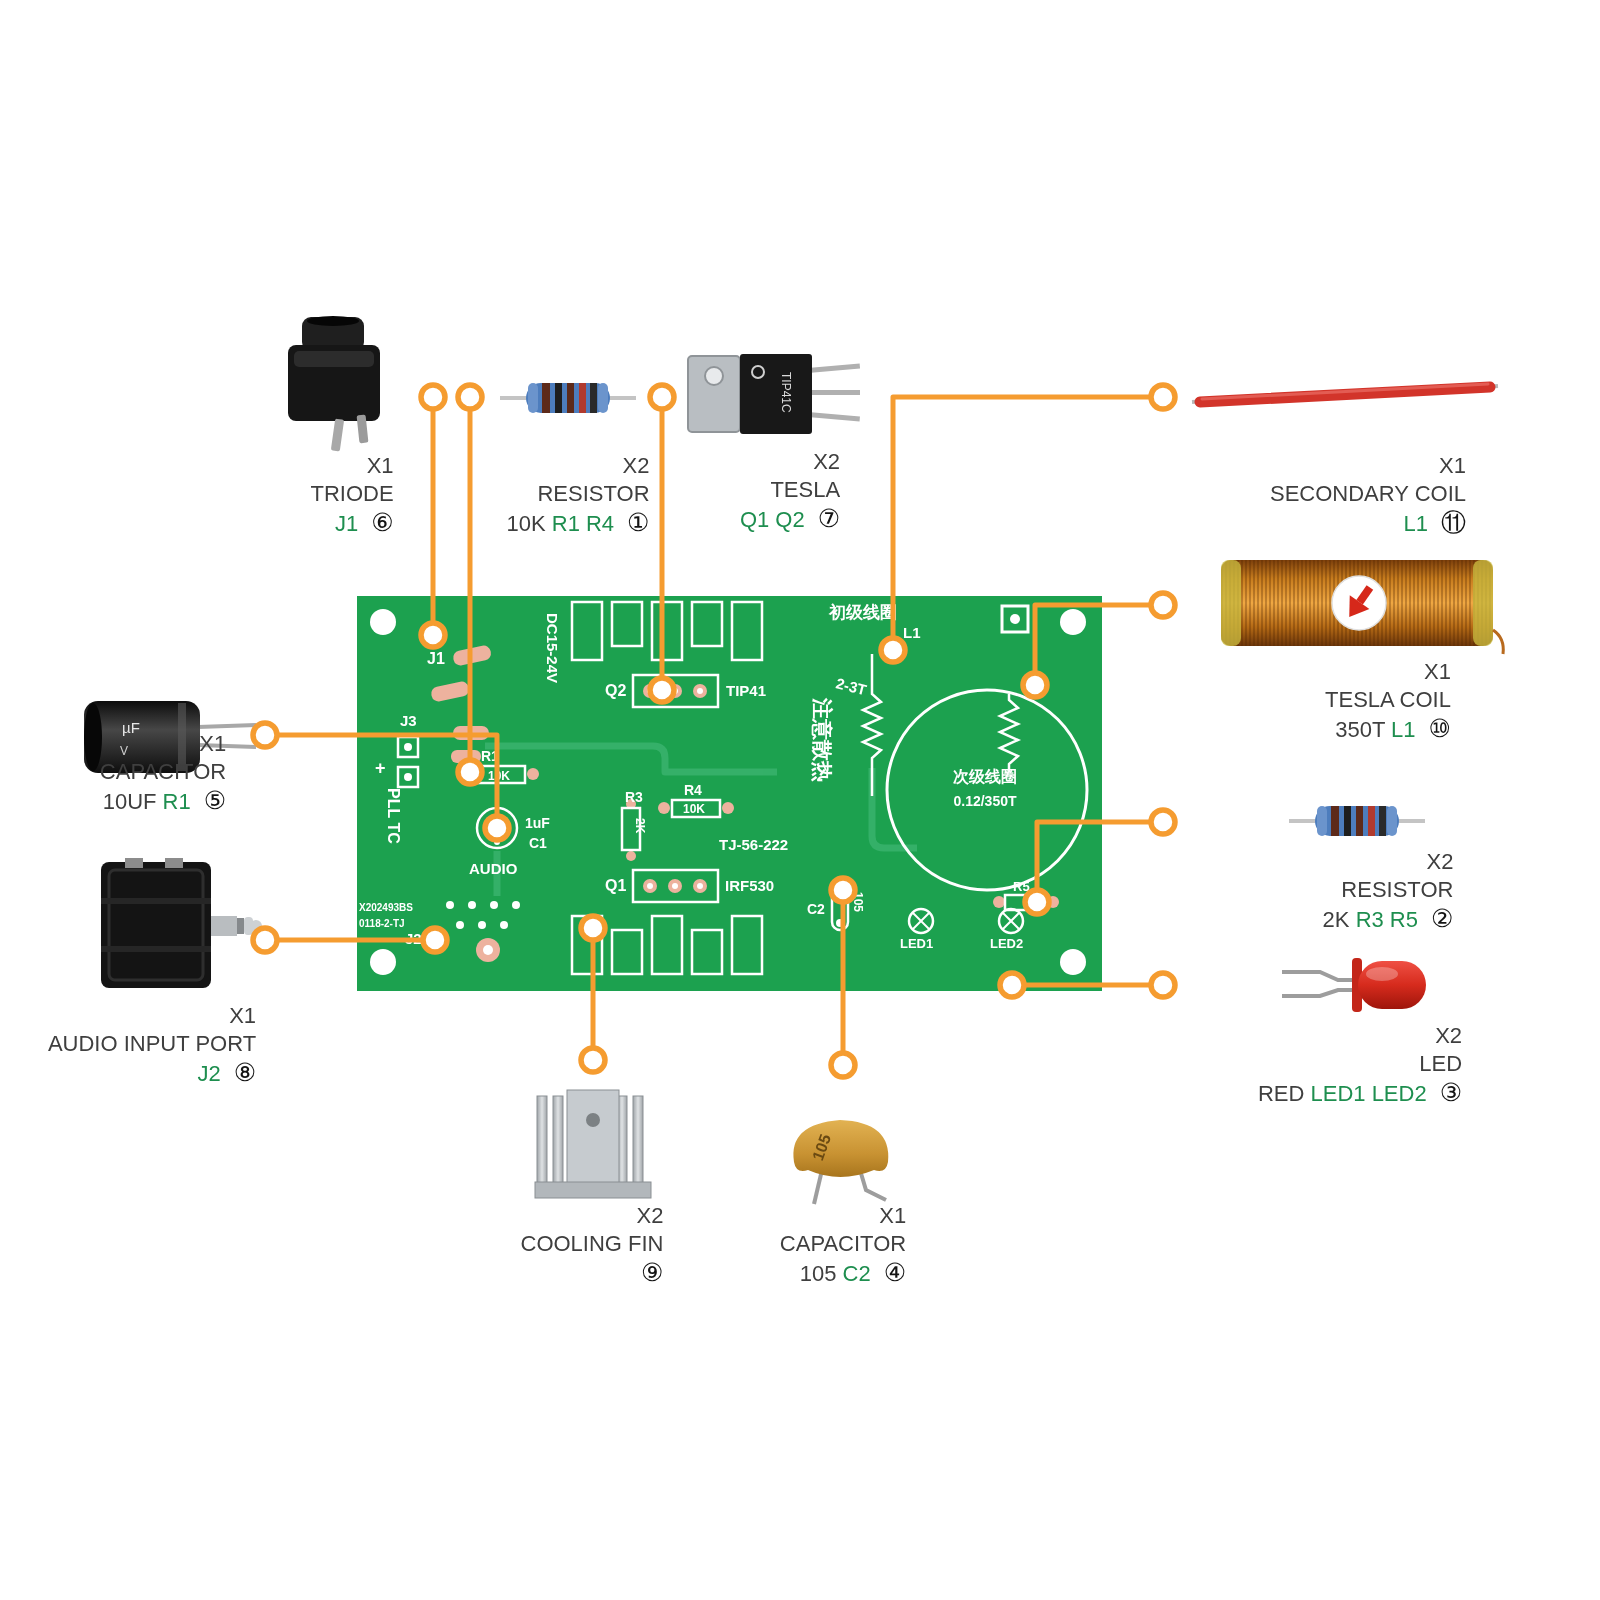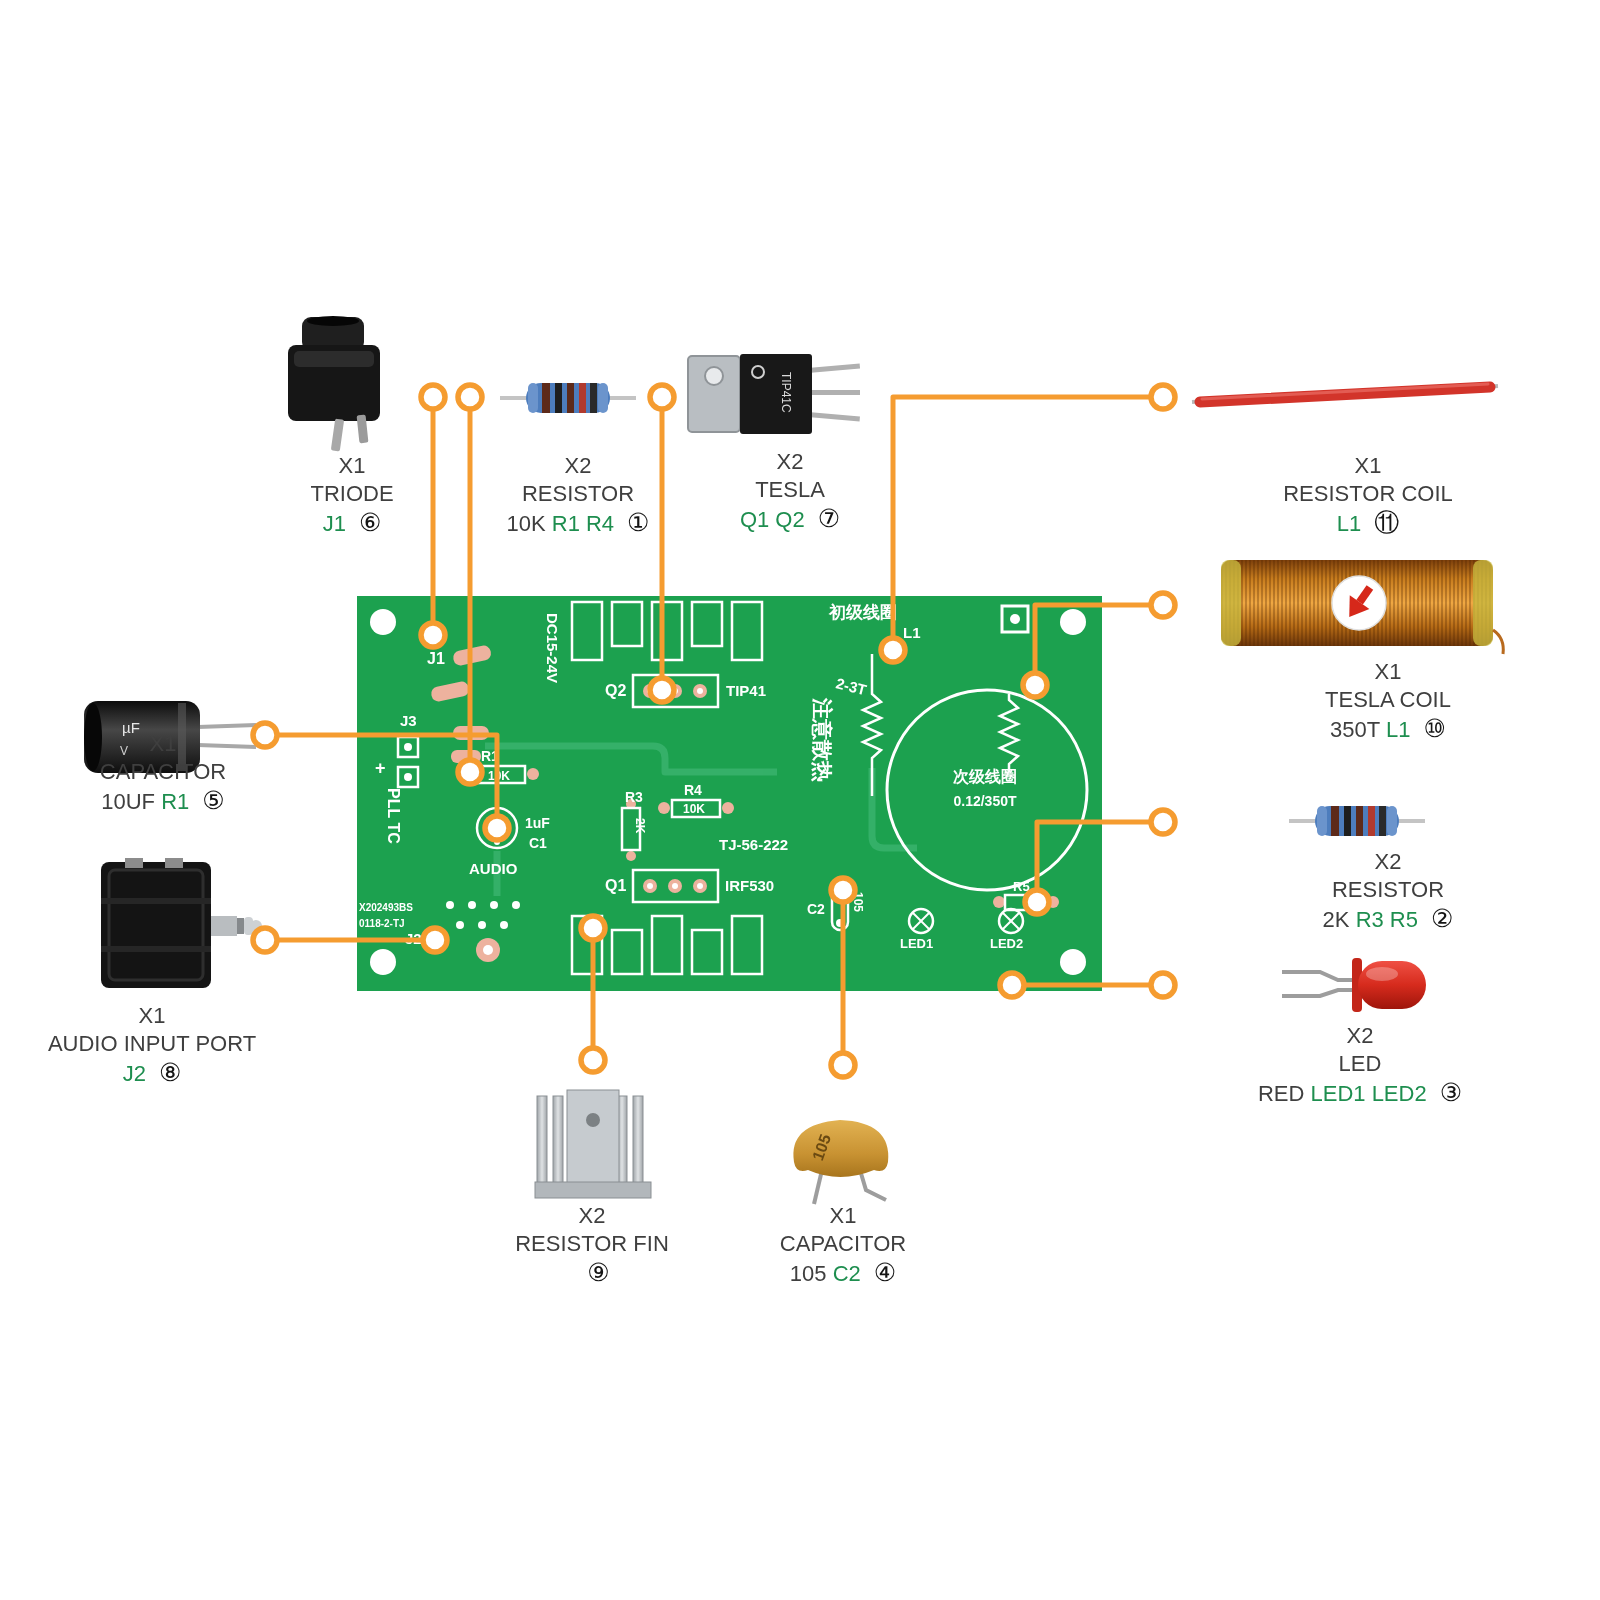--- a/index.html
+++ b/index.html
@@ -2,21 +2,21 @@
 <html><head>
 <meta charset="utf-8">
 <style>
   *{margin:0;padding:0;box-sizing:border-box}
   html,body{background:#ffffff}
   body{width:1600px;height:1600px;font-family:"Liberation Sans",sans-serif;position:relative;overflow:hidden}
   .stage{position:absolute;inset:0;width:1600px;height:1600px}
   .comp{position:absolute;z-index:2}
   .pcb{position:absolute;left:357px;top:596px;z-index:1}
   .callouts{position:absolute;left:0;top:0;z-index:4;pointer-events:none}
-  .label{position:absolute;z-index:5;text-align:center;font-size:22px;line-height:28px;color:#3f3f3f;transform:translateX(-50%);white-space:nowrap}
+  .label{position:absolute;z-index:5;text-align:right;font-size:22px;line-height:28px;color:#3f3f3f;transform:translateX(-50%);white-space:nowrap}
   .label .ref{color:#1e8e4f}
   .label .num{color:#141414;font-size:25px;margin-left:13px}
   .label .spec:empty,.label .ref:empty{display:none}
   svg text{font-family:"Liberation Sans",sans-serif}
 </style>
 </head>
 <body>
 
 <div class="stage">
 
@@ -382,21 +382,21 @@
   </div>
 
   <div class="label" style="left:790px;top:448px">
     <div>X2</div>
     <div>TESLA</div>
     <div><span class="ref">Q1 Q2</span><span class="num">⑦</span></div>
   </div>
 
   <div class="label" style="left:1368px;top:452px">
     <div>X1</div>
-    <div>RESISTOR COIL</div>
+    <div>SECONDARY COIL</div>
     <div><span class="ref">L1</span><span class="num">⑪</span></div>
   </div>
 
   <div class="label" style="left:1388px;top:658px">
     <div>X1</div>
     <div>TESLA COIL</div>
     <div><span class="spec">350T</span> <span class="ref">L1</span><span class="num">⑩</span></div>
   </div>
 
   <div class="label" style="left:1388px;top:848px">
@@ -418,21 +418,21 @@
   </div>
 
   <div class="label" style="left:152px;top:1002px">
     <div>X1</div>
     <div>AUDIO INPUT PORT</div>
     <div><span class="ref">J2</span><span class="num">⑧</span></div>
   </div>
 
   <div class="label" style="left:592px;top:1202px">
     <div>X2</div>
-    <div>RESISTOR FIN</div>
+    <div>COOLING FIN</div>
     <div><span class="num">⑨</span></div>
   </div>
 
   <div class="label" style="left:843px;top:1202px">
     <div>X1</div>
     <div>CAPACITOR</div>
     <div><span class="spec">105</span> <span class="ref">C2</span><span class="num">④</span></div>
   </div>
 
 </div>

